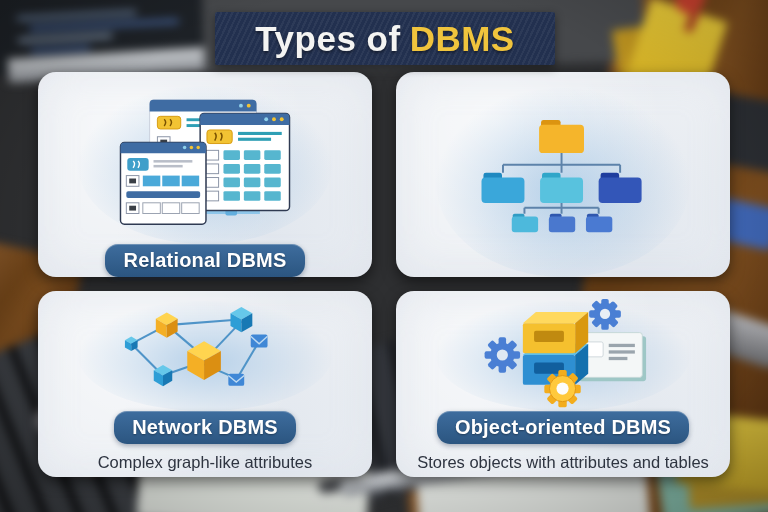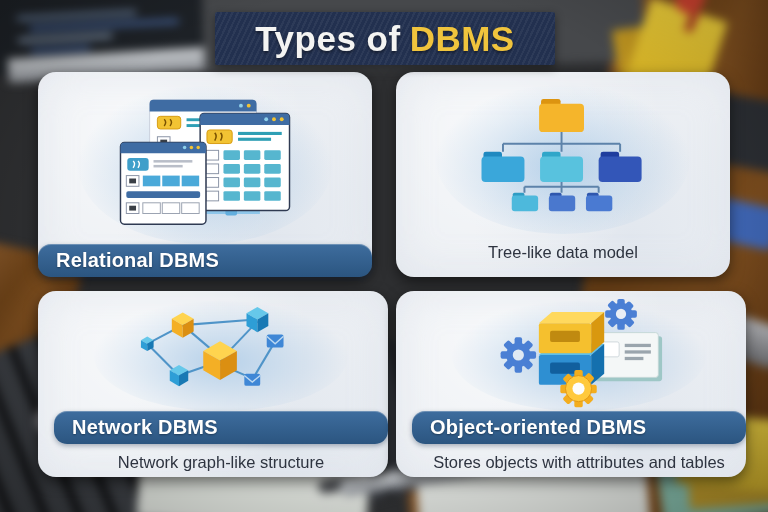--- a/index.html
+++ b/index.html
@@ -68,25 +68,25 @@
           box-shadow:0 3px 10px rgba(0,0,0,.45);
           display:flex;align-items:center;justify-content:center;text-align:center;}
   .banner .t{font-size:35px;font-weight:bold;letter-spacing:.5px;
              text-shadow:0 2px 3px rgba(0,0,0,.4);}
   .banner .prefix{color:#f4f4f2;margin-right:9px;}
   .banner .hl{color:#f0c43d;}
 
   
   .card{position:absolute;width:334px;background:#edf0f4;border-radius:18px;z-index:2;
         box-shadow:0 5px 14px rgba(0,0,0,.5), inset 0 0 40px rgba(190,200,215,.25);
-        display:flex;flex-direction:column;
+        display:flex;flex-direction:column;align-items:center;
         background-image:radial-gradient(circle at 30% 25%,rgba(255,255,255,.6),transparent 60%),
                          radial-gradient(circle at 70% 80%,rgba(205,215,228,.35),transparent 55%);}
   .card.r1{top:72px;height:205px;}
-  .card.r2{top:291px;height:186px;padding-left:16px;}
+  .card.r2{top:291px;height:186px;}
   .card.c1{left:38px;} .card.c2{left:396px;}
   .icon-area{position:relative;flex:1 1 auto;width:100%;display:flex;
              align-items:center;justify-content:center;padding-top:8px;}
   .icon-area::before{content:"";position:absolute;left:12%;right:12%;top:8%;bottom:0;
              background:radial-gradient(ellipse at 50% 55%,rgba(164,198,229,.75),rgba(164,198,229,0) 72%);
              border-radius:50%;}
   .icon-area svg{position:relative;}
   .pill{background:linear-gradient(180deg,#3e6d9e,#2b5580);border-radius:13px;
         padding:5px 18px;box-shadow:inset 0 1px 0 rgba(255,255,255,.25),0 2px 5px rgba(20,40,70,.35);}
   .pill span{color:#fff;font-size:20px;font-weight:bold;letter-spacing:.2px;
@@ -238,21 +238,20 @@
         <rect x="141" y="63" width="44" height="26" rx="4" fill="#3356b8"></rect>
 
         <rect x="53" y="100" width="12" height="6" rx="2" fill="#2f9cc4"></rect>
         <rect x="52" y="103" width="27" height="16" rx="3" fill="#4db9dc"></rect>
         <rect x="91" y="100" width="12" height="6" rx="2" fill="#2f57ae"></rect>
         <rect x="90" y="103" width="27" height="16" rx="3" fill="#4a78ce"></rect>
         <rect x="129" y="100" width="12" height="6" rx="2" fill="#2f57ae"></rect>
         <rect x="128" y="103" width="27" height="16" rx="3" fill="#4a7ad2"></rect>
       </svg>
     </div>
-    <div class="subtitle">Tree-like data model</div>
   </div>
 
   <div class="card r2 c1">
     <div class="icon-area">
       <svg width="200" height="112" viewBox="0 0 210 120">
         <g stroke="#4f94c8" stroke-width="2.2">
           <line x1="26" y1="48" x2="64" y2="28"></line>
           <line x1="26" y1="48" x2="58" y2="80"></line>
           <line x1="64" y1="28" x2="104" y2="62"></line>
           <line x1="64" y1="28" x2="142" y2="22"></line>
@@ -286,21 +285,21 @@
           <rect x="154" y="38" width="18" height="14" rx="2" fill="#3f87d6"></rect>
           <path d="M154 40 L163 48 L172 40" fill="none" stroke="#bcd9f2" stroke-width="1.5"></path>
           <rect x="130" y="80" width="17" height="13" rx="2" fill="#3f87d6"></rect>
           <path d="M130 82 L138.5 89 L147 82" fill="none" stroke="#bcd9f2" stroke-width="1.5"></path>
         </g>
       </svg>
     </div>
     <div class="pill">
       <span>Network DBMS</span>
     </div>
-    <div class="subtitle">Network graph-like structure</div>
+    <div class="subtitle">Complex graph-like attributes</div>
   </div>
 
   <div class="card r2 c2">
     <div class="icon-area">
       <svg width="200" height="112" viewBox="0 0 210 120">
 
         <g fill="#4a7fd4">
           <rect x="36" y="41" width="8" height="10" rx="2"></rect>
           <rect x="36" y="69" width="8" height="10" rx="2"></rect>
           <rect x="21" y="56" width="10" height="8" rx="2"></rect>

